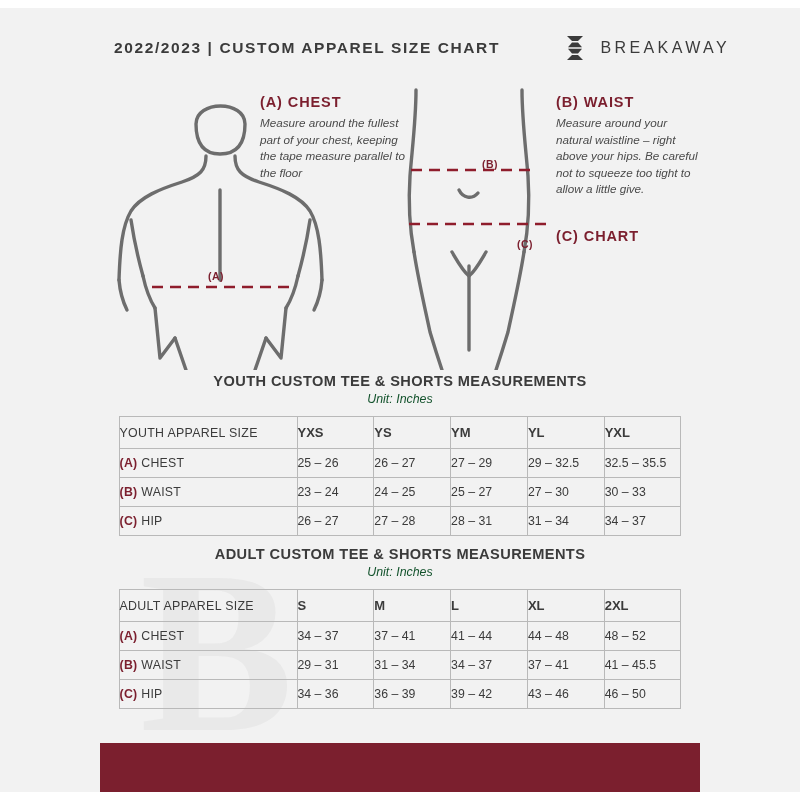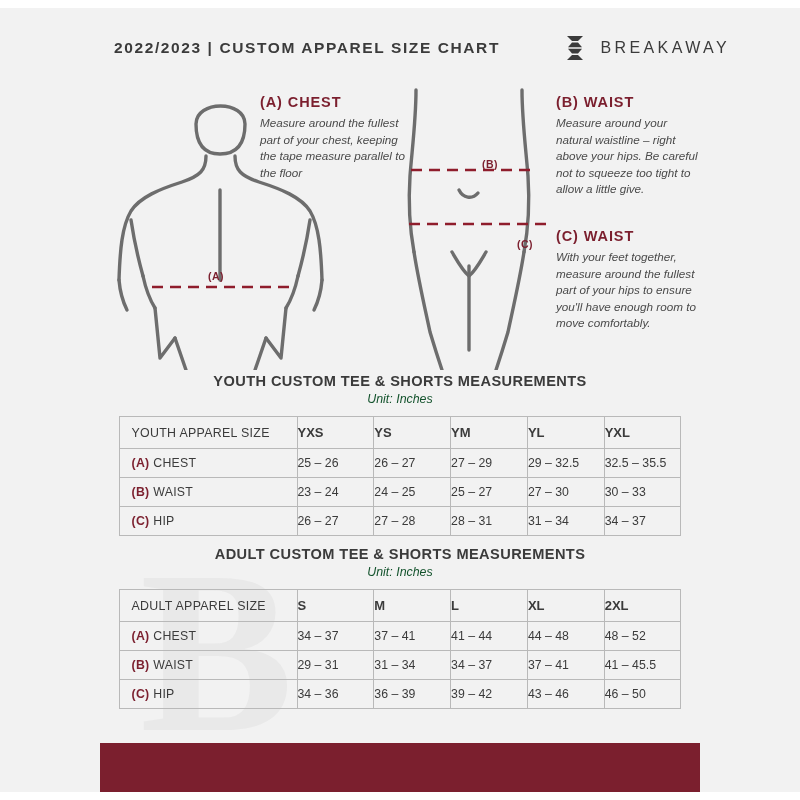--- a/index.html
+++ b/index.html
@@ -159,21 +159,20 @@
   table.size td {
     border: 1px solid #b9b9b9;
     height: 28px;
     font-size: 12.3px;
     color: #3b3b3b;
     text-align: left;
     padding: 0;
   }
   table.size td.rowhead {
     text-align: left;
-    padding-left: 12px;
     letter-spacing: 0.3px;
   }
   table.size tr.head td {
     font-weight: bold;
     font-size: 13px;
     height: 31px;
   }
   table.size tr.head td.rowhead {
     font-weight: normal;
     font-size: 12.4px;
@@ -262,22 +261,21 @@
 
       <div class="callout-chest">
         <div class="callout-title">(A) CHEST</div>
         <div class="callout-body">Measure around the fullest part of your chest, keeping the tape measure parallel to the floor</div>
       </div>
       <div class="callout-waist">
         <div class="callout-title">(B) WAIST</div>
         <div class="callout-body">Measure around your natural waistline – right above your hips. Be careful not to squeeze too tight to allow a little give.</div>
       </div>
       <div class="callout-hips">
-        <div class="callout-title">(C) WAIST</div>
-        <div class="callout-body">With your feet together, measure around the fullest part of your hips to ensure you'll have enough room to move comfortably.</div>
+        <div class="callout-title">(C) CHART</div>
       </div>
     </div>
 
     <div class="section sec-youth">
       <div class="sec-title">YOUTH CUSTOM TEE &amp; SHORTS MEASUREMENTS</div>
       <div class="sec-unit">Unit: Inches</div>
       <table class="size">
         <colgroup>
             <col class="c0">
             <col class="cx">

